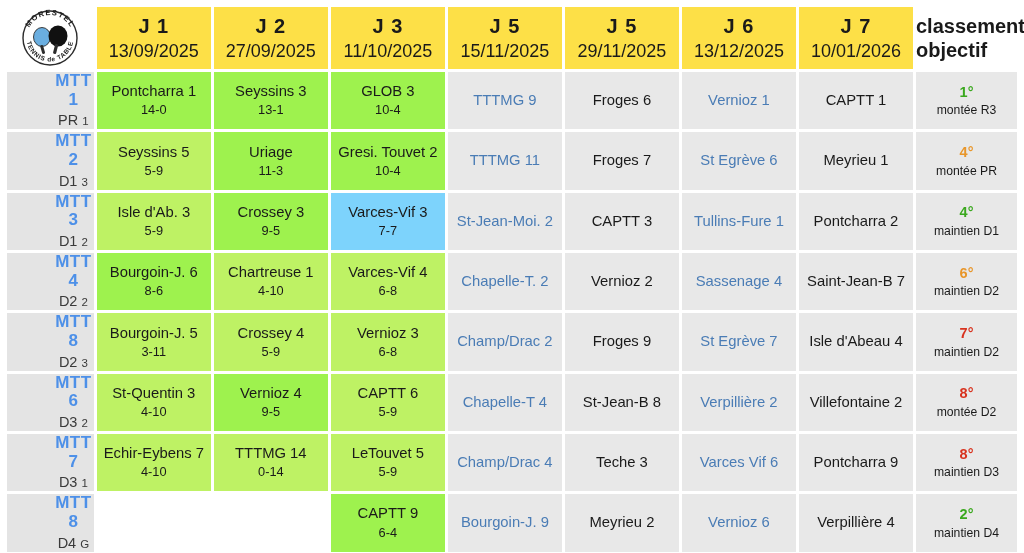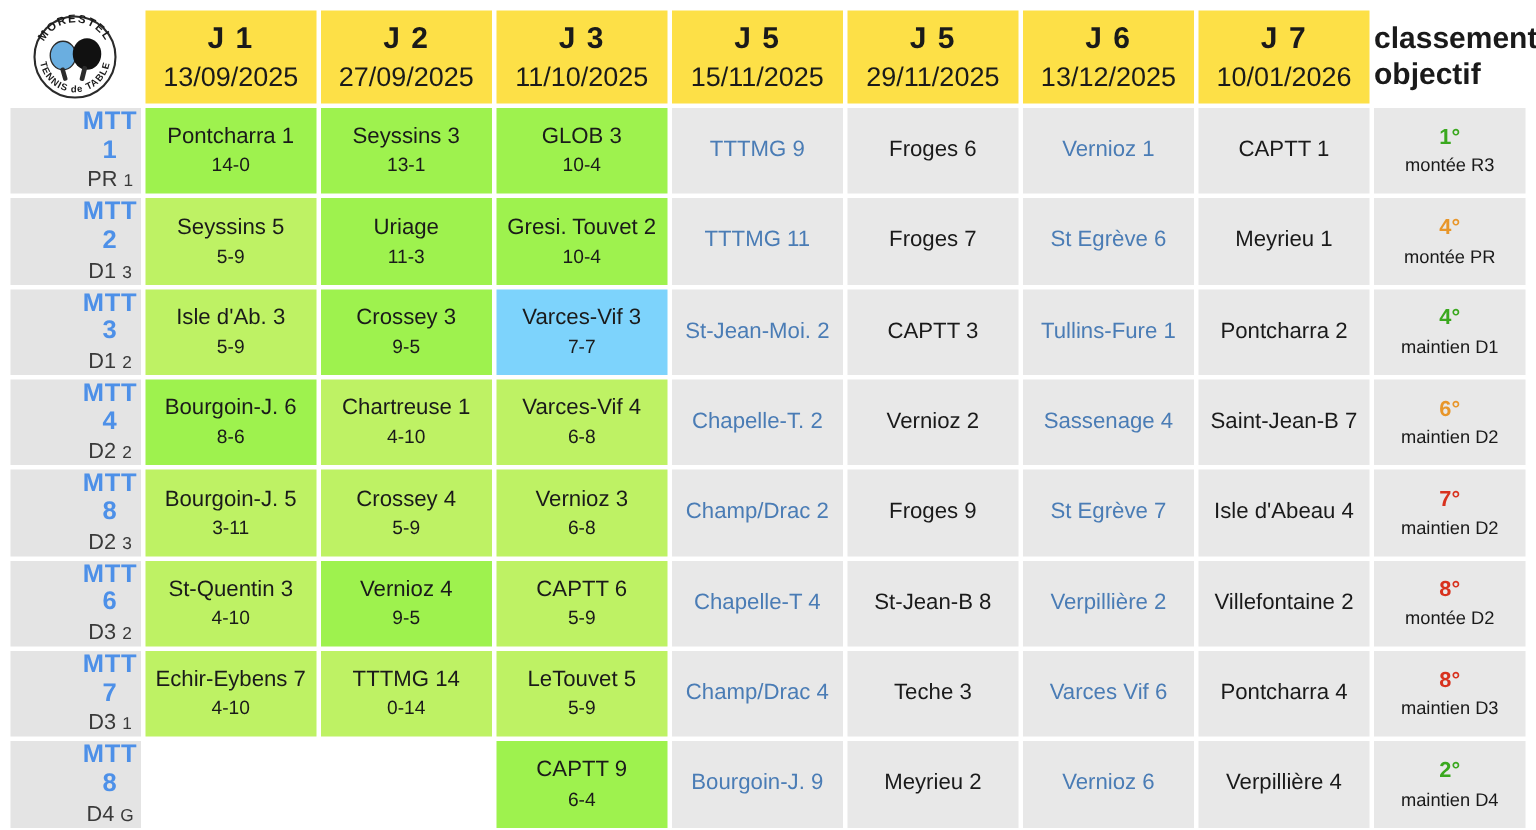--- a/index.html
+++ b/index.html
@@ -442,21 +442,21 @@
           <td class="cell neutral away">
             <span class="opp">Champ/Drac 4</span>
           </td>
           <td class="cell neutral home">
             <span class="opp">Teche 3</span>
           </td>
           <td class="cell neutral away">
             <span class="opp">Varces Vif 6</span>
           </td>
           <td class="cell neutral home">
-            <span class="opp">Pontcharra 4</span>
+            <span class="opp">Pontcharra 9</span>
           </td>
           <td class="goalcell">
             <span class="rank r-red">8°</span>
             <span class="obj">maintien D3</span>
           </td>
         </tr>
         <tr>
           <td class="teamcell">
             <span class="tname">MTT 8</span>
             <span class="tdiv">D4 <span class="sub">G</span></span>

